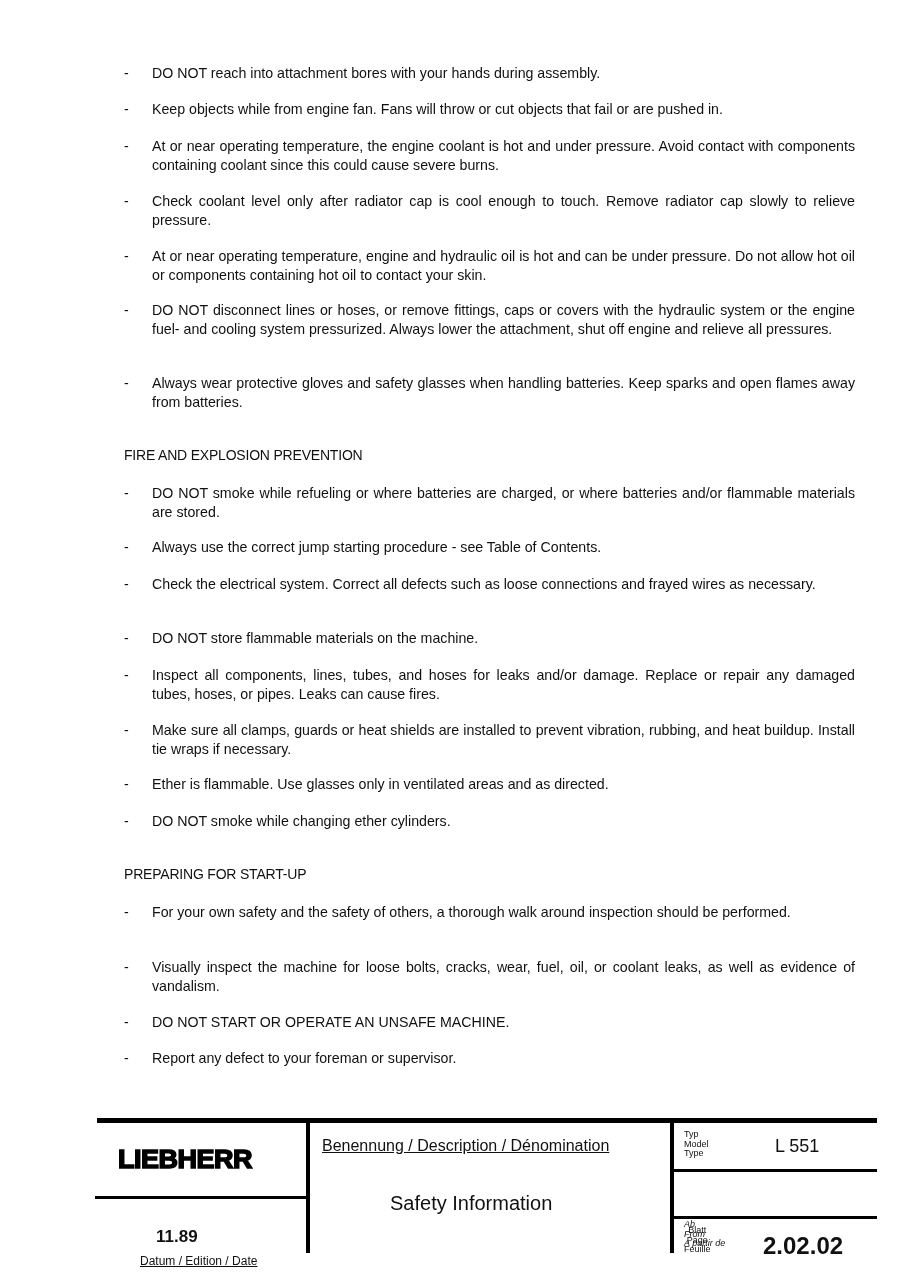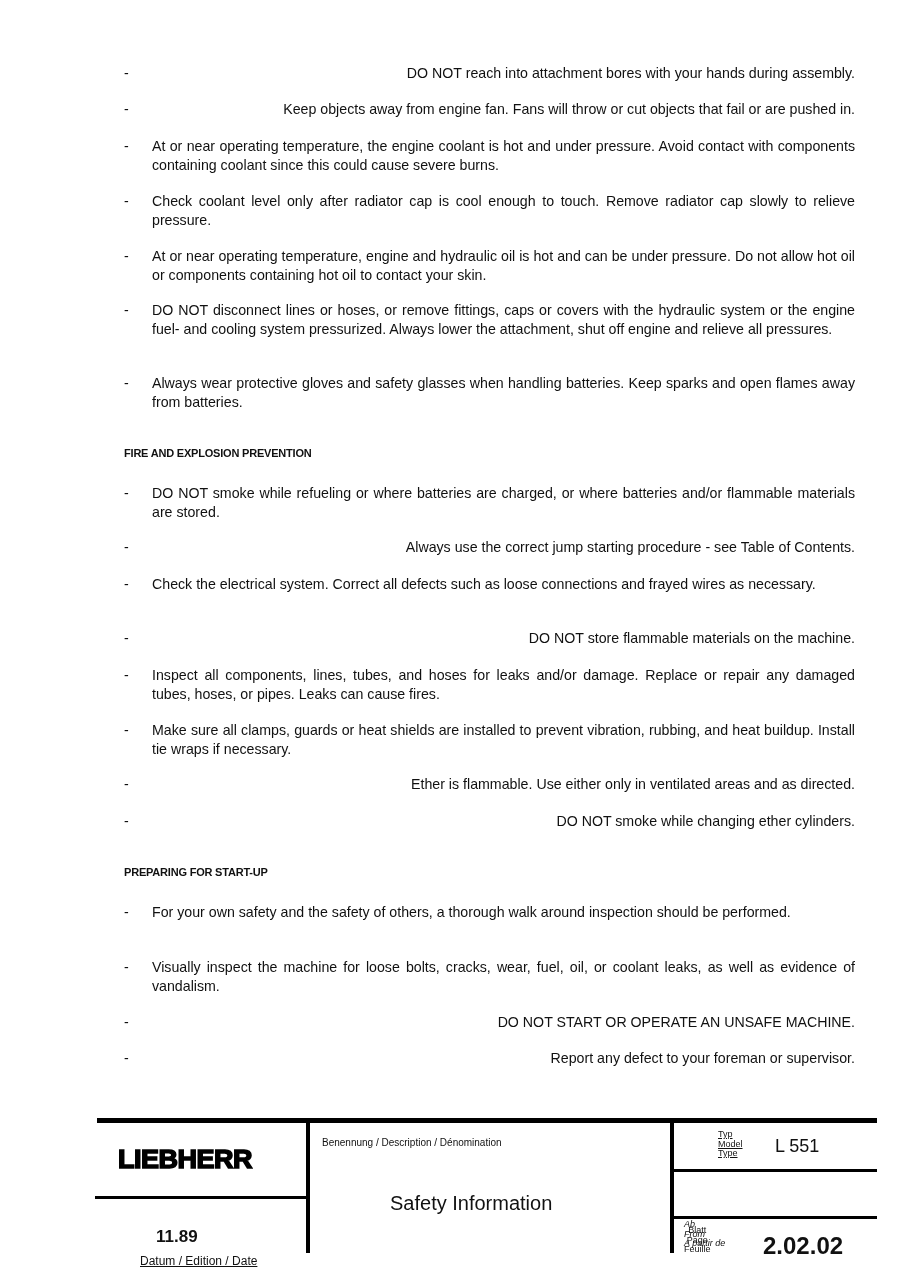--- a/index.html
+++ b/index.html
@@ -3,50 +3,50 @@
 <meta charset="utf-8">
 <style>
   html, body { margin: 0; padding: 0; background: #ffffff; }
   body { width: 909px; height: 1286px; position: relative; overflow: hidden;
          font-family: "Liberation Sans", "DejaVu Sans", sans-serif; color: #111; }
   .page { position: absolute; left: 0; top: 0; width: 909px; height: 1286px; }
 
   .item { position: absolute; left: 124px; width: 731px; font-size: 14.2px; line-height: 18.5px; }
   .item .dash { position: absolute; left: 0; top: 0; width: 20px; }
   .item .text { display: block; margin-left: 28px; text-align: justify; }
-  .item.single .text { text-align: right; }
+  .item.single .text { text-align: left; }
 
-  .heading { position: absolute; left: 124px; font-size: 11px; font-weight: bold; letter-spacing: -0.2px; }
+  .heading { position: absolute; left: 124px; font-size: 14px; font-weight: normal; letter-spacing: -0.2px; }
 
   
   .hline { position: absolute; background: #000; }
   .vline { position: absolute; background: #000; }
   .logo { position: absolute; left: 118px; top: 1144px; font-family: "Liberation Sans", sans-serif;
           font-weight: 900; font-size: 27px; letter-spacing: -0.5px; transform: scaleY(0.95);
           color: #000; -webkit-text-stroke: 1.6px #000; }
   .small { position: absolute; font-size: 9px; line-height: 9.5px; }
-  .desc-label { position: absolute; left: 322px; top: 1137px; font-size: 10px; }
+  .desc-label { position: absolute; left: 322px; top: 1137px; font-size: 16px; text-decoration: underline; }
   .title { position: absolute; left: 390px; top: 1192px; font-size: 20px; font-weight: normal; }
   .date-label { position: absolute; left: 140px; top: 1254px; font-size: 12px; text-decoration: underline; }
   .date-val { position: absolute; left: 156px; top: 1227px; font-size: 17px; font-weight: bold; }
   .model-val { position: absolute; left: 775px; top: 1136px; font-size: 18px; font-weight: normal; }
   .page-val { position: absolute; left: 763px; top: 1232px; font-size: 24px; font-weight: bold; }
 </style>
 </head>
 <body>
 
 <div class="page">
 
   <div class="item single" style="top:64px">
     <span class="dash">-</span>
     <span class="text">DO NOT reach into attachment bores with your hands during assembly.</span>
   </div>
   <div class="item single" style="top:100px">
     <span class="dash">-</span>
-    <span class="text">Keep objects away from engine fan. Fans will throw or cut objects that fail or are pushed in.</span>
+    <span class="text">Keep objects while from engine fan. Fans will throw or cut objects that fail or are pushed in.</span>
   </div>
   <div class="item" style="top:137px">
     <span class="dash">-</span>
     <span class="text">At or near operating temperature, the engine coolant is hot and under pressure. Avoid contact with components containing coolant since this could cause severe burns.</span>
   </div>
   <div class="item" style="top:192px">
     <span class="dash">-</span>
     <span class="text">Check coolant level only after radiator cap is cool enough to touch. Remove radiator cap slowly to relieve pressure.</span>
   </div>
   <div class="item" style="top:247px">
@@ -83,21 +83,21 @@
   <div class="item" style="top:666px">
     <span class="dash">-</span>
     <span class="text">Inspect all components, lines, tubes, and hoses for leaks and/or damage. Replace or repair any damaged tubes, hoses, or pipes.  Leaks can cause fires.</span>
   </div>
   <div class="item" style="top:721px">
     <span class="dash">-</span>
     <span class="text">Make sure all clamps, guards or heat shields are installed to prevent vibration, rubbing, and heat buildup.  Install tie wraps if necessary.</span>
   </div>
   <div class="item single" style="top:775px">
     <span class="dash">-</span>
-    <span class="text">Ether is flammable.  Use either only in ventilated areas and as directed.</span>
+    <span class="text">Ether is flammable.  Use glasses only in ventilated areas and as directed.</span>
   </div>
   <div class="item single" style="top:812px">
     <span class="dash">-</span>
     <span class="text">DO NOT smoke while changing ether cylinders.</span>
   </div>
 
   <div class="heading" style="top:866px">PREPARING FOR START-UP</div>
 
   <div class="item" style="top:903px">
     <span class="dash">-</span>
@@ -124,21 +124,21 @@
     <div class="hline" style="left:672px; top:1169px; width:205px; height:3px;"></div>
     <div class="hline" style="left:672px; top:1216px; width:205px; height:3px;"></div>
 
     <div class="logo">LIEBHERR</div>
     <div class="date-label">Datum / Edition / Date</div>
     <div class="date-val">11.89</div>
 
     <div class="desc-label">Benennung / Description / Dénomination</div>
     <div class="title">Safety Information</div>
 
-    <div class="small" style="left:718px; top:1130px;text-decoration:underline;">
+    <div class="small" style="left:684px; top:1130px;">
       <div>Typ</div>
       <div>Model</div>
       <div>Type</div>
     </div>
     <div class="model-val">L 551</div>
 
     <div class="small" style="left:684px; top:1220px;font-style:italic;">
       <div>Ab</div>
       <div>From</div>
       <div>A partir de</div>

